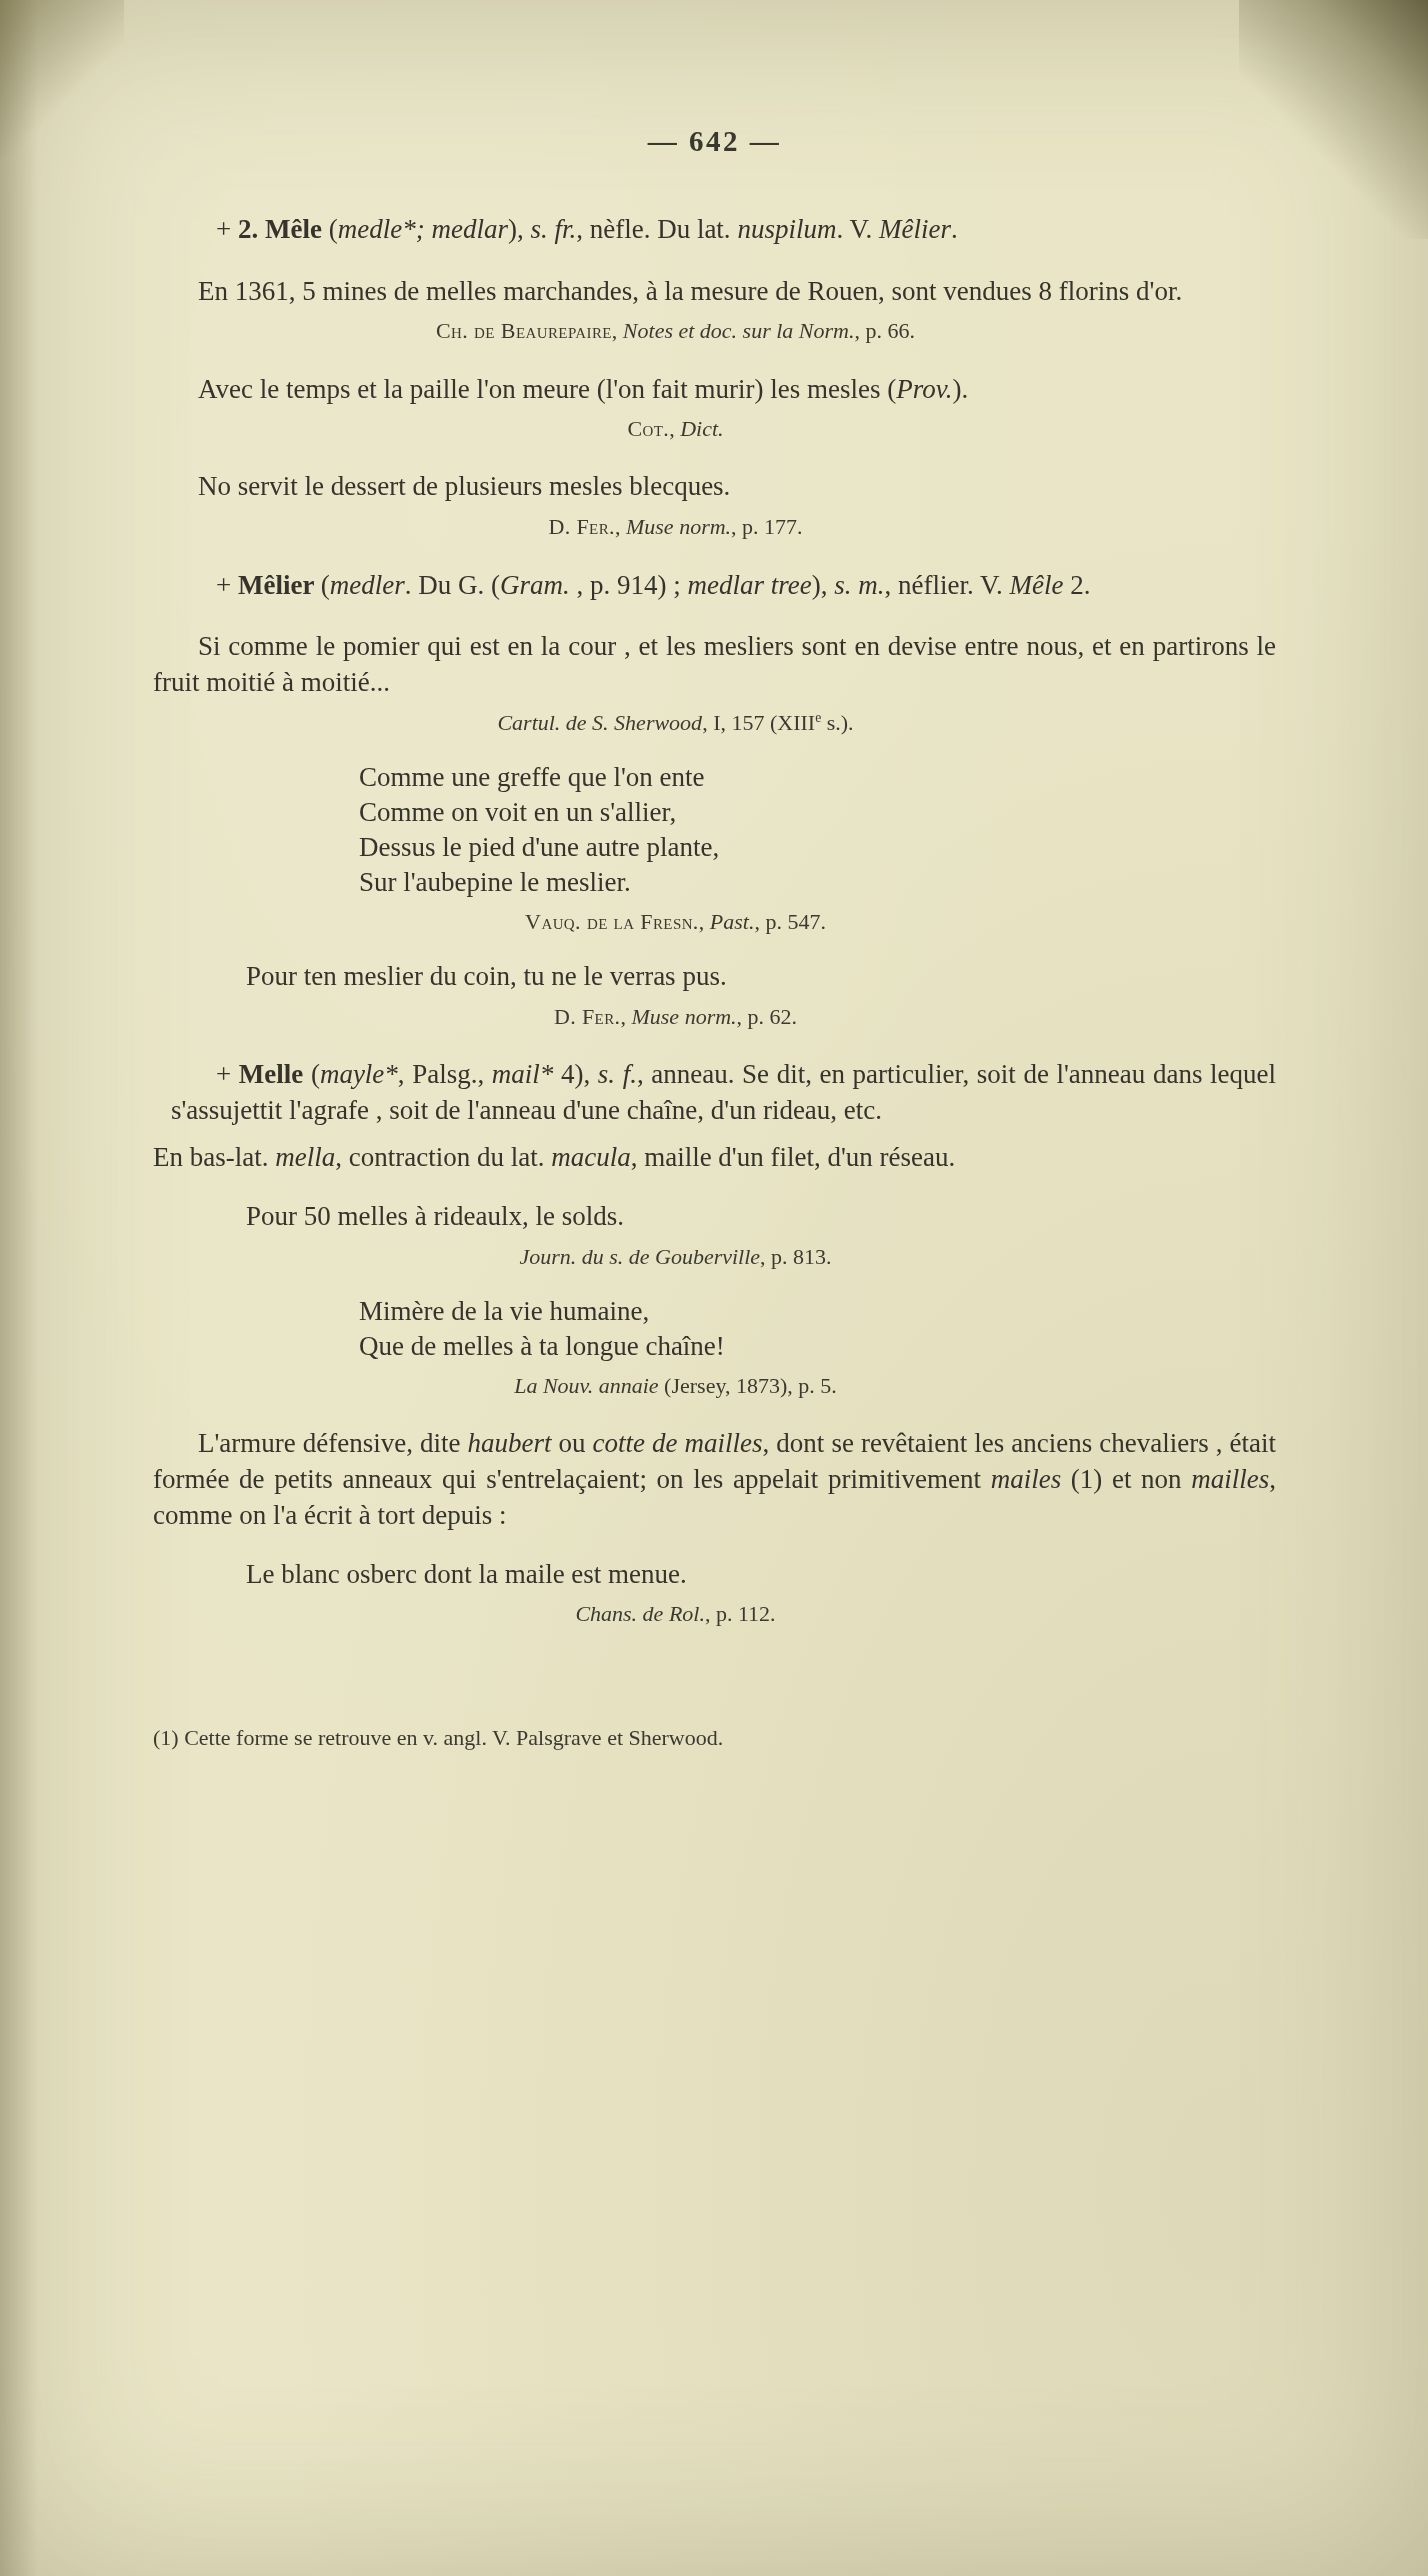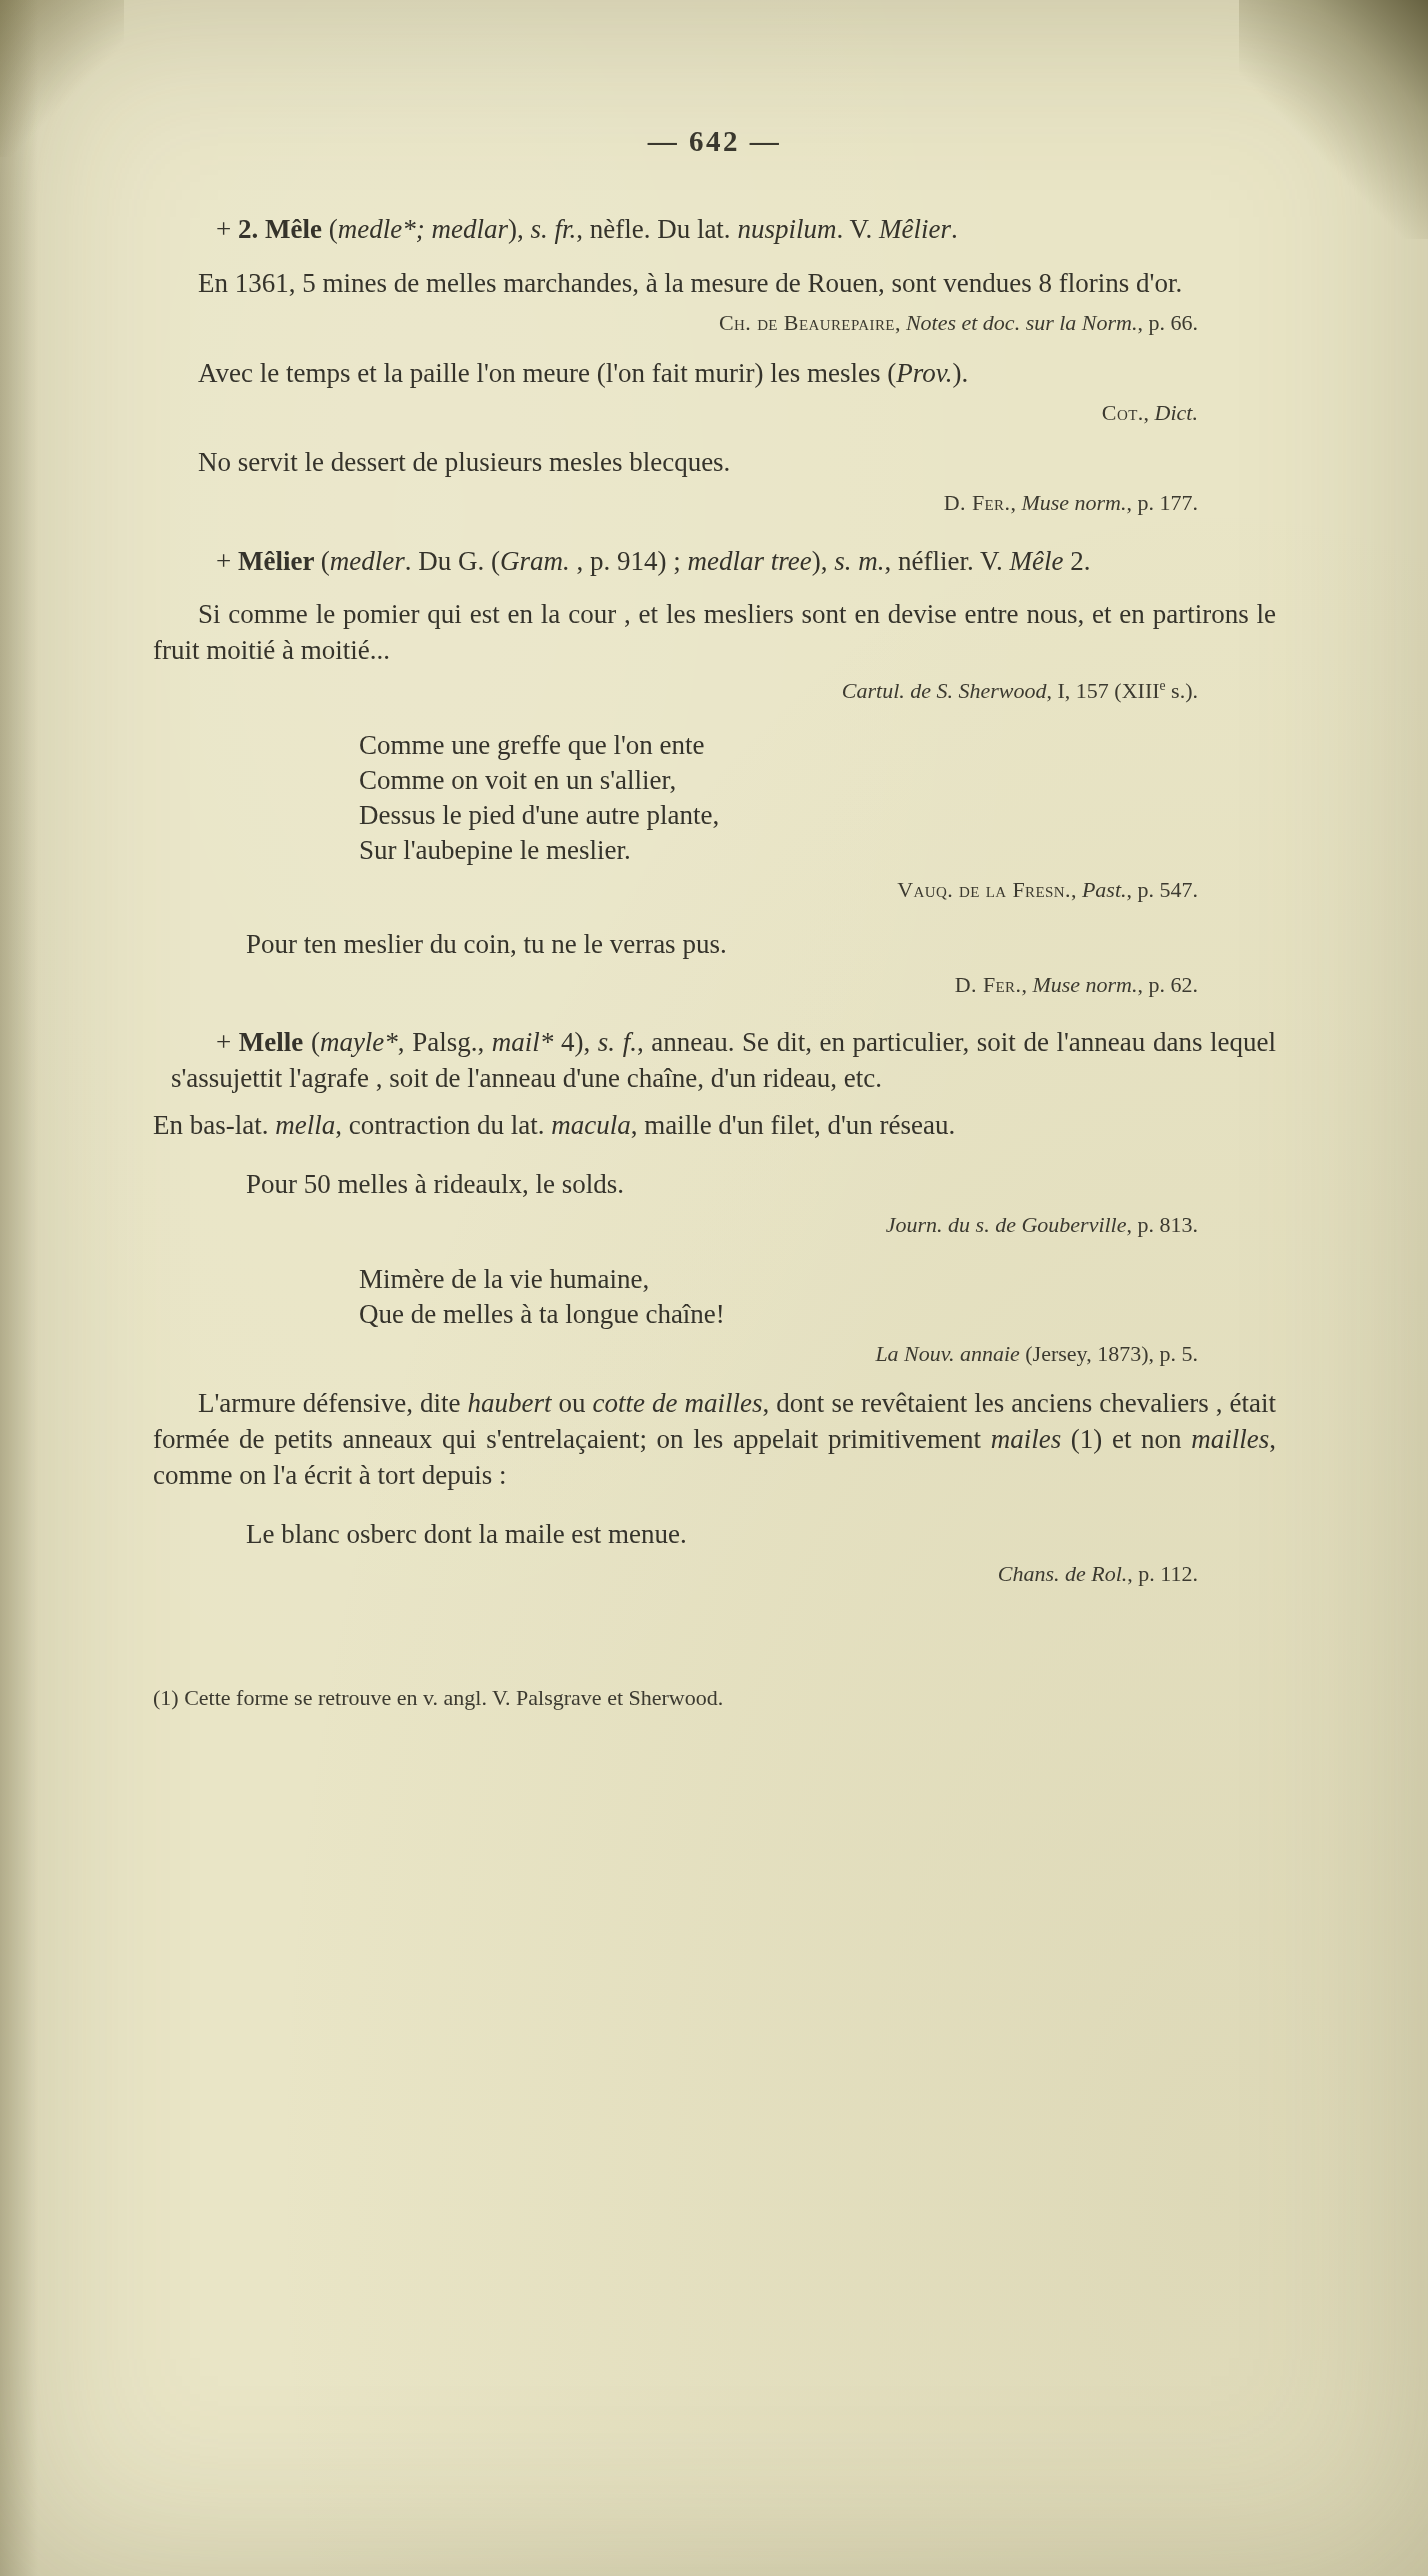--- a/index.html
+++ b/index.html
@@ -40,24 +40,24 @@
     font-weight: bold;
     letter-spacing: 2.5px;
     color: #3a382e;
   }
   .body-col {
     margin: 54px auto 0;
     width: 1123px;
   }
   .block { font-size: 27px; line-height: 1.33; color: #35332b; }
   .entry   { text-indent: 45px; margin-top: 26.4px; text-align: justify; margin-left: 18px; }
-  .para    { text-indent: 45px; margin-top: 18px; text-align: justify; }
+  .para    { text-indent: 45px; margin-top: 26px; text-align: justify; }
   .flush   { text-indent: 0;    margin-top: 11px;  text-align: justify; }
   .citation {
-    text-align: right;
+    text-align: center;
     font-size: 22px;
     margin-top: 6.6px;
     padding-right: 78px;
     color: #3c3a30;
   }
   .verse { margin-left: 206px; margin-top: 23px; }
   .verse-line { line-height: 1.3; }
   .quote { margin-left: 93px; margin-top: 23px; }
   .footnote { font-size: 22px; margin-top: 95px; color: #3c3a30; }
   .seg-n  { }

